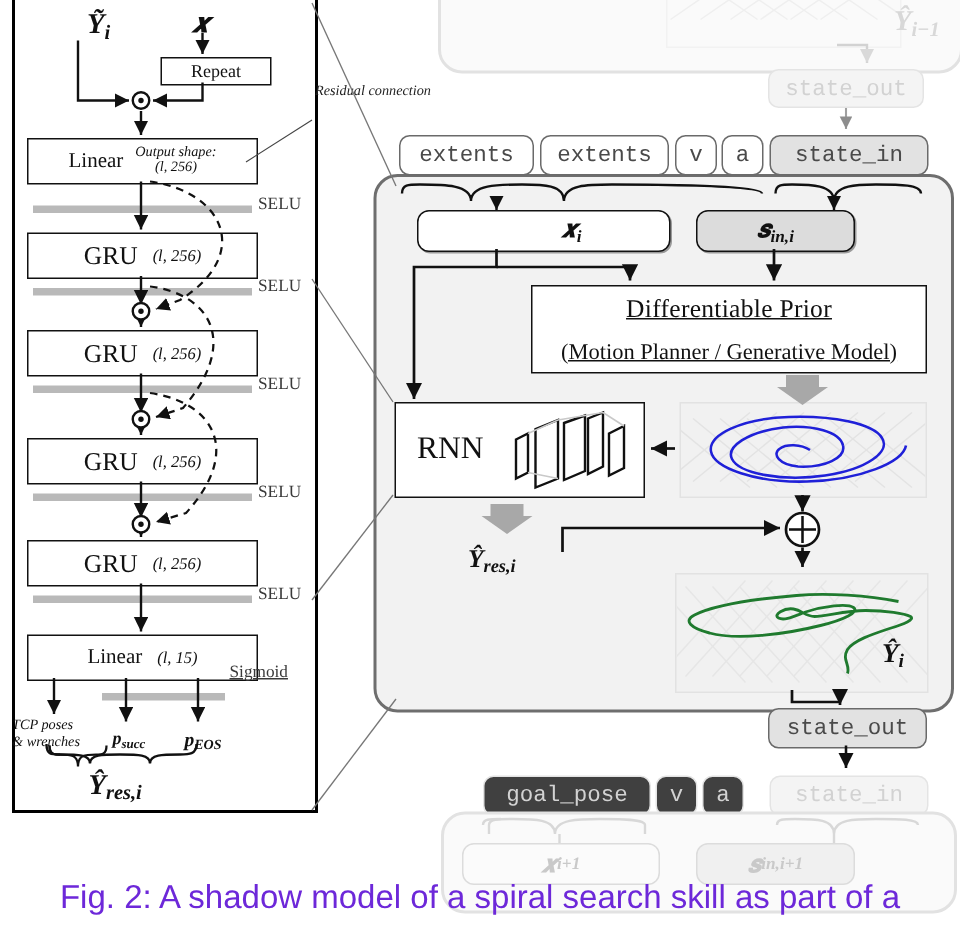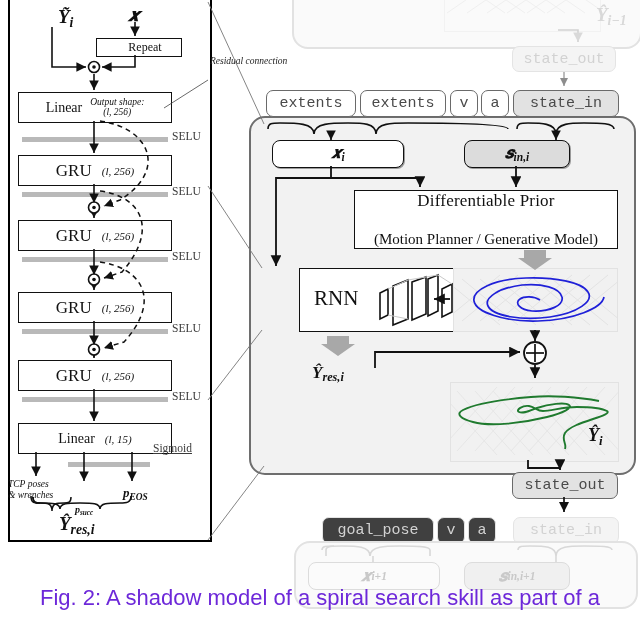--- a/index.html
+++ b/index.html
@@ -45,21 +45,21 @@
   .varbox.faded{border-color:#dcdcdc;color:#c9c9c9;box-shadow:none;background:#fbfbfb;}
   .varbox.faded.grey{background:#f0f0f0;}
 
   .sub{font-size:0.72em;vertical-align:-0.28em;font-style:italic;}
 
   .plot{position:absolute;background:#f1f1f1;border:1px solid #e2e2e2;overflow:hidden;}
   .plot.faded{background:#fafafa;border-color:#f2f2f2;}
 
   .priorbox{position:absolute;border:1.6px solid #111;background:#fff;
             display:flex;flex-direction:column;align-items:center;
-            justify-content:space-between;}
+            justify-content:center;text-decoration:underline;}
   .priorbox .t1{font-size:17px;letter-spacing:.2px;}
   .priorbox .t2{font-size:15px;margin-top:11px;}
 
   .caption{position:absolute;left:0;top:585px;width:640px;text-align:center;
            font-size:22px;font-family:Liberation Sans, sans-serif;color:#6d28d9;
            white-space:nowrap;overflow:hidden;}
 
   .residual-lbl{position:absolute;font-style:italic;font-size:9.5px;color:#222;
                 font-family:"Liberation Serif", serif;}
 
@@ -94,37 +94,37 @@
   <div class="tag faded grey" style="left:512px;top:46px;width:102px;height:24px;">state_out</div>
 
   <div class="roundpanel" style="left:249px;top:116px;width:383px;height:355px;"></div>
 
   <div class="tag" style="left:266px;top:90px;width:88px;height:25px;">extents</div>
   <div class="tag" style="left:360px;top:90px;width:84px;height:25px;">extents</div>
   <div class="tag" style="left:450px;top:90px;width:26px;height:25px;">v</div>
   <div class="tag" style="left:481px;top:90px;width:26px;height:25px;">a</div>
   <div class="tag grey" style="left:513px;top:90px;width:104px;height:25px;">state_in</div>
 
-  <div class="varbox" style="left:272px;top:140px;width:130px;height:26px;">
+  <div class="varbox" style="left:278px;top:140px;width:130px;height:26px;padding-left:37px;">
     <span>
       <span>𝒙</span><span class="sub">i</span>
     </span>
   </div>
   <div class="varbox grey" style="left:464px;top:140px;width:104px;height:26px;">
     <span>
       <span>𝒔</span><span class="sub">in,i</span>
     </span>
   </div>
 
   <div class="priorbox" style="left:354px;top:190px;width:262px;height:57px;">
     <div class="t1">Differentiable Prior</div>
     <div class="t2">(Motion Planner / Generative Model)</div>
   </div>
 
-  <div class="rnnbox" style="left:263px;top:268px;width:165px;height:62px;margin-left:36px;">
+  <div class="rnnbox" style="left:263px;top:268px;width:165px;height:62px;">
     <div style="position:absolute;left:14px;top:17px;font-size:21px;">RNN</div>
     <svg width="90" height="60" viewBox="0 0 90 60" style="position:absolute;left:76px;top:2px;">
       <g fill="#ffffff" stroke="#111" stroke-width="1.6">
         <path d="M4 22 L12 18 L12 44 L4 48 Z"></path>
         <path d="M17 15 L32 9 L32 48 L17 54 Z"></path>
         <path d="M36 11 L50 6 L50 43 L36 49 Z"></path>
         <path d="M52 8 L62 4 L62 40 L52 45 Z"></path>
         <path d="M66 18 L76 13 L76 41 L66 46 Z"></path>
       </g>
       <g stroke="#c9c9c9" stroke-width="1" fill="none">
@@ -186,21 +186,21 @@
       <span class="sub">in,i+1</span>
   </div>
 
   <div id="leftpanel"></div>
 
   <div class="mathlbl" style="left:58px;top:6px;font-size:19px;">
     <span>Ỹ</span><span class="sub">i</span>
   </div>
   <div class="mathlbl" style="left:128px;top:5px;font-size:18px;">𝒙</div>
 
-  <div class="wbox" style="left:96px;top:38px;width:72px;height:17px;padding-left:12px;">
+  <div class="wbox" style="left:107px;top:38px;width:72px;height:17px;">
     <span style="font-size:12px;">Repeat</span>
   </div>
 
   <div class="wbox" style="left:18px;top:92px;width:152px;height:29px;">
     <span class="lin-title">Linear</span>
     <span class="out-shape" style="margin-left:8px;">
       <span>Output shape:</span><br>
       <span>(l, 256)</span>
     </span>
   </div>
@@ -239,21 +239,21 @@
     <span class="lin-title">Linear</span>
     <span class="gru-shape">(l, 15)</span>
   </div>
   <div class="selubar" style="left:68px;top:462px;width:82px;"></div>
   <div class="selulabel" style="left:153px;top:442px;text-decoration:underline;">Sigmoid</div>
 
   <div class="smalltxt" style="left:8px;top:479px;width:64px;">
     <span>TCP poses</span><br>
     <span>&amp; wrenches</span>
   </div>
-  <div class="mathlbl" style="left:75px;top:504px;font-size:10px;">
+  <div class="mathlbl" style="left:75px;top:485px;font-size:12px;">
     <span>p</span><span class="sub">succ</span>
   </div>
   <div class="mathlbl" style="left:123px;top:485px;font-size:13px;">
     <span>p</span><span class="sub">EOS</span>
   </div>
   <div class="mathlbl" style="left:59px;top:513px;font-size:19px;">
     <span>Ŷ</span><span class="sub">res,i</span>
   </div>
 
   <div class="residual-lbl" style="left:210px;top:56px;">Residual connection</div>

